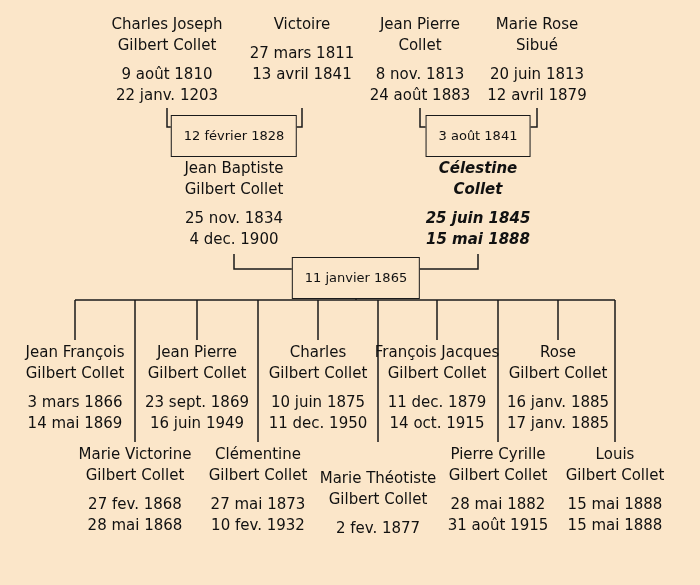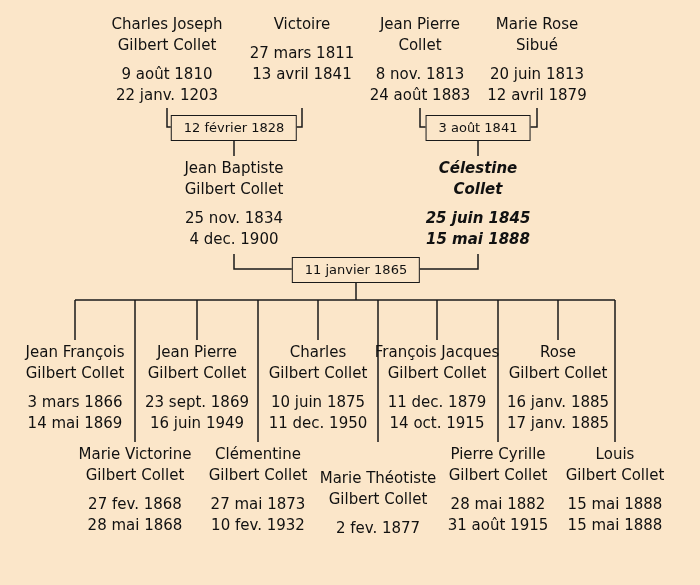--- a/index.html
+++ b/index.html
@@ -31,21 +31,21 @@
     line-height: 21px;
     white-space: nowrap;
   }
   .person .birth { margin-top: 8px; }
   .person.bold .line { font-weight: bold; }
   .marriage {
     position: absolute;
     transform: translateX(-50%);
     border: 1.5px solid #1a1a1a;
     background: #fbe6c9;
-    padding: 2px 12px;
+    padding: 10px 12px;
     font-size: 13px;
     line-height: 20px;
     white-space: nowrap;
     text-align: center;
   }
 </style>
 </head>
 <body>
 
 <div class="canvas">

